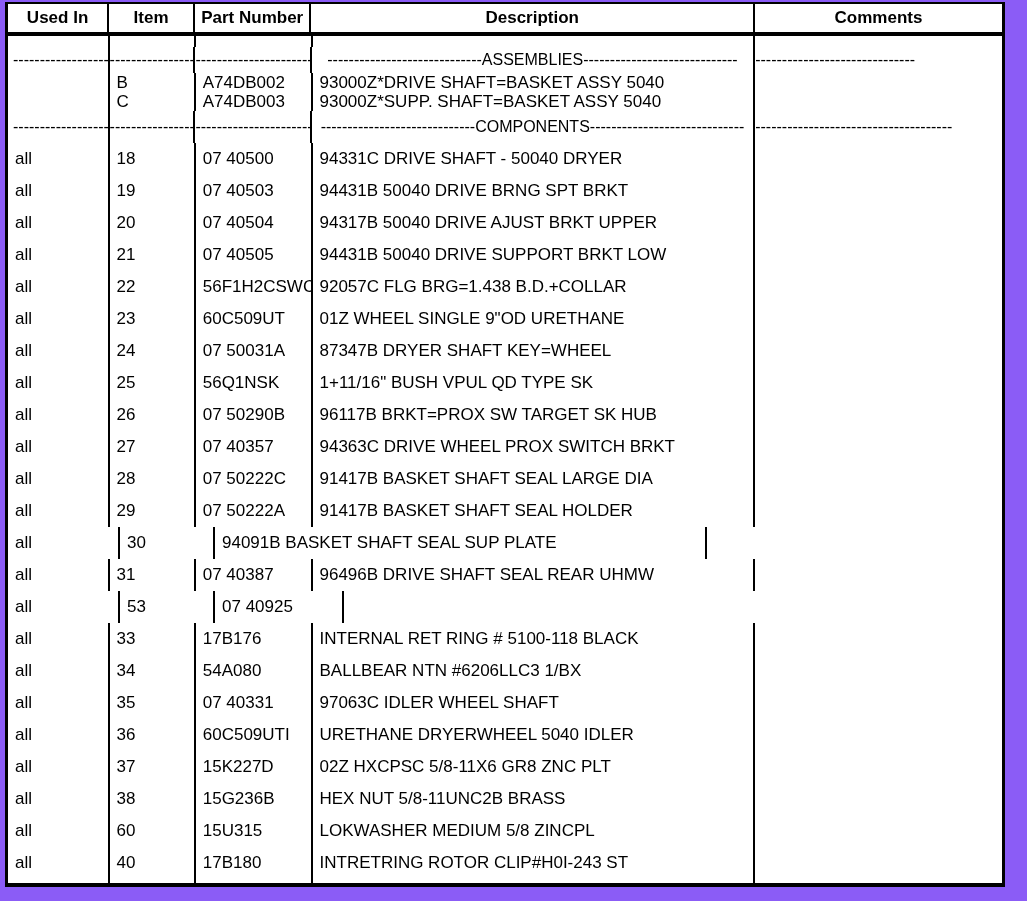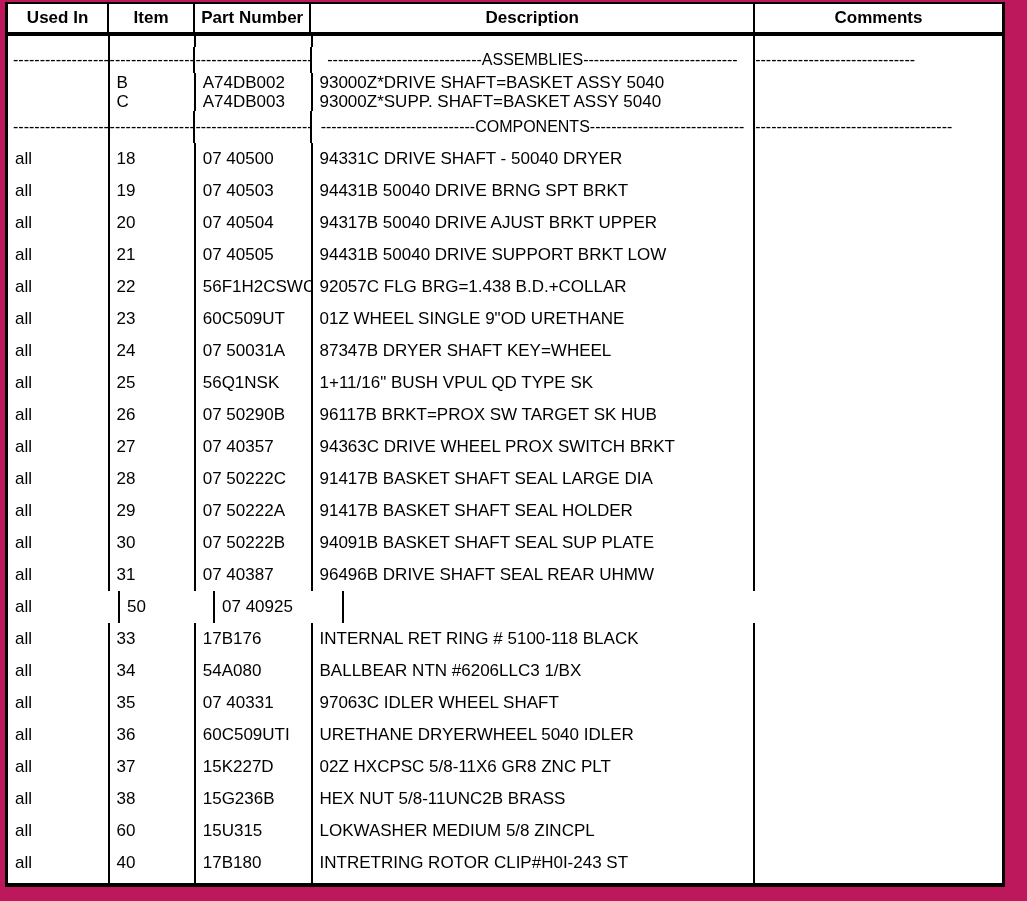--- a/index.html
+++ b/index.html
@@ -1,17 +1,17 @@
 <!DOCTYPE html>
 <html><head>
 <meta charset="utf-8">
 <style>
   html,body{margin:0;padding:0;background:#ffffff;}
   .page{
-    width:1027px;height:901px;background:#be185d;position:relative;
+    width:1027px;height:901px;background:#8b5cf6;position:relative;
     font-family:"Liberation Sans",sans-serif;color:#000000;
   }
   .parts-table{
     position:absolute;left:5px;top:2px;width:1000px;box-sizing:border-box;
     border-top:2px solid #000;border-left:3px solid #000;
     border-right:3px solid #000;border-bottom:4px solid #000;background:#fff;
   }
   .thead{display:flex;height:28px;border-bottom:4px solid #000;}
   .cell{
     box-sizing:border-box;height:100%;display:flex;align-items:center;
@@ -166,34 +166,33 @@
         <div class="row row-item">
           <div class="cell c0">all</div>
           <div class="cell c1">29</div>
           <div class="cell c2">07 50222A</div>
           <div class="cell c3">91417B BASKET SHAFT SEAL HOLDER</div>
           <div class="cell c4"></div>
         </div>
         <div class="row row-item">
           <div class="cell c0">all</div>
           <div class="cell c1">30</div>
-          <div class="cell c2">07 50222B</div>
           <div class="cell c3">94091B BASKET SHAFT SEAL SUP PLATE</div>
           <div class="cell c4"></div>
         </div>
         <div class="row row-item">
           <div class="cell c0">all</div>
           <div class="cell c1">31</div>
           <div class="cell c2">07 40387</div>
           <div class="cell c3">96496B DRIVE SHAFT SEAL REAR UHMW</div>
           <div class="cell c4"></div>
         </div>
         <div class="row row-item">
           <div class="cell c0">all</div>
-          <div class="cell c1">50</div>
+          <div class="cell c1">53</div>
           <div class="cell c2">07 40925</div>
           <div class="cell c4"></div>
         </div>
         <div class="row row-item">
           <div class="cell c0">all</div>
           <div class="cell c1">33</div>
           <div class="cell c2">17B176</div>
           <div class="cell c3">INTERNAL RET RING # 5100-118 BLACK</div>
           <div class="cell c4"></div>
         </div>

